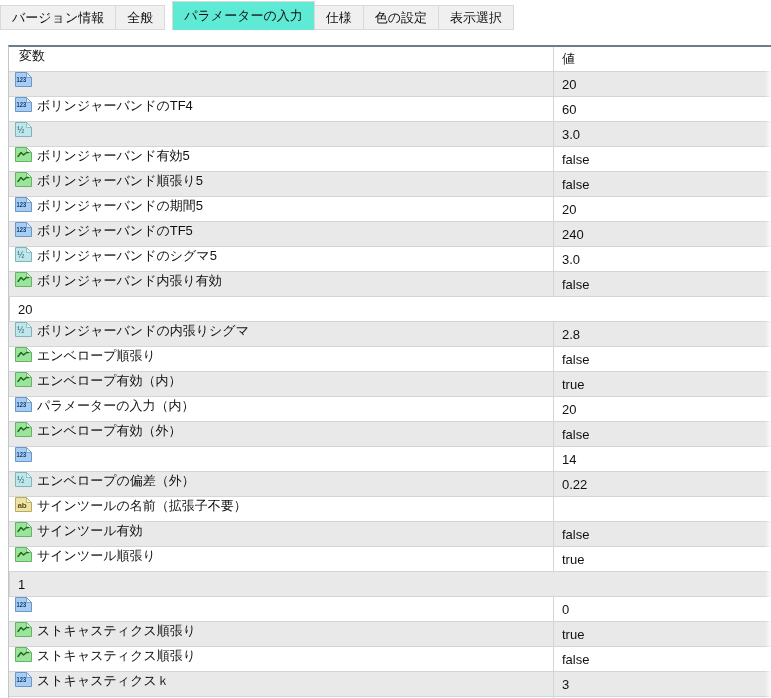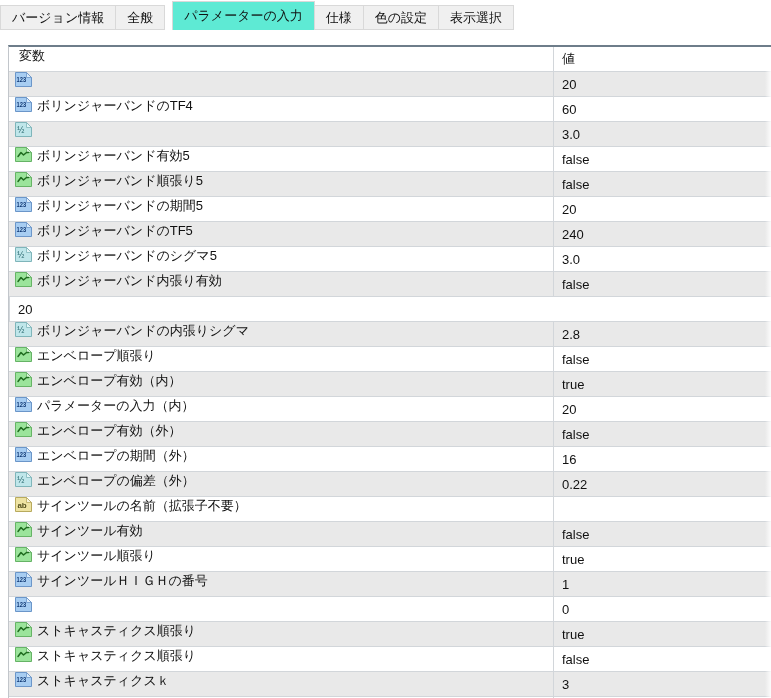--- a/index.html
+++ b/index.html
@@ -267,24 +267,23 @@
           <span>false</span>
         </div>
       </div>
       <div class="row">
         <div class="cell-var">
           <svg class="icon" width="17" height="15" viewBox="0 0 17 15">
             <path d="M0.5,0.5 L11.5,0.5 L16.5,5.5 L16.5,14.5 L0.5,14.5 Z" fill="#a7cdf2" stroke="#6b96c9"></path>
             <path d="M11.5,0.5 L11.5,5.5 L16.5,5.5 Z" fill="rgba(255,255,255,0.6)" stroke="#6b96c9" stroke-width="0.8"></path>
             <text x="1.6" y="10" font-size="6.5" font-weight="bold" fill="#123a75" textLength="9.6" lengthAdjust="spacingAndGlyphs">123</text>
           </svg>
-          <span class="vname">エンベロープの期間（外）</span>
-        </div>
-        <div class="cell-val">
-          <span>16</span>
+        </div>
+        <div class="cell-val">
+          <span>14</span>
         </div>
       </div>
       <div class="row alt">
         <div class="cell-var">
           <svg class="icon" width="17" height="15" viewBox="0 0 17 15">
             <path d="M0.5,0.5 L11.5,0.5 L16.5,5.5 L16.5,14.5 L0.5,14.5 Z" fill="#bfe6ea" stroke="#7fb5ba"></path>
             <path d="M11.5,0.5 L11.5,5.5 L16.5,5.5 Z" fill="rgba(255,255,255,0.6)" stroke="#7fb5ba" stroke-width="0.8"></path>
             <text x="2.2" y="10.6" font-size="8.5" fill="#1f5f66">½</text>
           </svg>
           <span class="vname">エンベロープの偏差（外）</span>
@@ -326,28 +325,20 @@
             <path d="M11.5,0.5 L11.5,5.5 L16.5,5.5 Z" fill="rgba(255,255,255,0.6)" stroke="#66b366" stroke-width="0.8"></path>
             <polyline points="3,9.5 6,5.5 8.5,8 11.5,5.5 13.5,5.5" fill="none" stroke="#1f6b1f" stroke-width="1.5" stroke-linecap="round" stroke-linejoin="round"></polyline>
           </svg>
           <span class="vname">サインツール順張り</span>
         </div>
         <div class="cell-val">
           <span>true</span>
         </div>
       </div>
       <div class="row alt">
-        <div class="cell-var">
-          <svg class="icon" width="17" height="15" viewBox="0 0 17 15">
-            <path d="M0.5,0.5 L11.5,0.5 L16.5,5.5 L16.5,14.5 L0.5,14.5 Z" fill="#a7cdf2" stroke="#6b96c9"></path>
-            <path d="M11.5,0.5 L11.5,5.5 L16.5,5.5 Z" fill="rgba(255,255,255,0.6)" stroke="#6b96c9" stroke-width="0.8"></path>
-            <text x="1.6" y="10" font-size="6.5" font-weight="bold" fill="#123a75" textLength="9.6" lengthAdjust="spacingAndGlyphs">123</text>
-          </svg>
-          <span class="vname">サインツールＨＩＧＨの番号</span>
-        </div>
         <div class="cell-val">
           <span>1</span>
         </div>
       </div>
       <div class="row">
         <div class="cell-var">
           <svg class="icon" width="17" height="15" viewBox="0 0 17 15">
             <path d="M0.5,0.5 L11.5,0.5 L16.5,5.5 L16.5,14.5 L0.5,14.5 Z" fill="#a7cdf2" stroke="#6b96c9"></path>
             <path d="M11.5,0.5 L11.5,5.5 L16.5,5.5 Z" fill="rgba(255,255,255,0.6)" stroke="#6b96c9" stroke-width="0.8"></path>
             <text x="1.6" y="10" font-size="6.5" font-weight="bold" fill="#123a75" textLength="9.6" lengthAdjust="spacingAndGlyphs">123</text>

